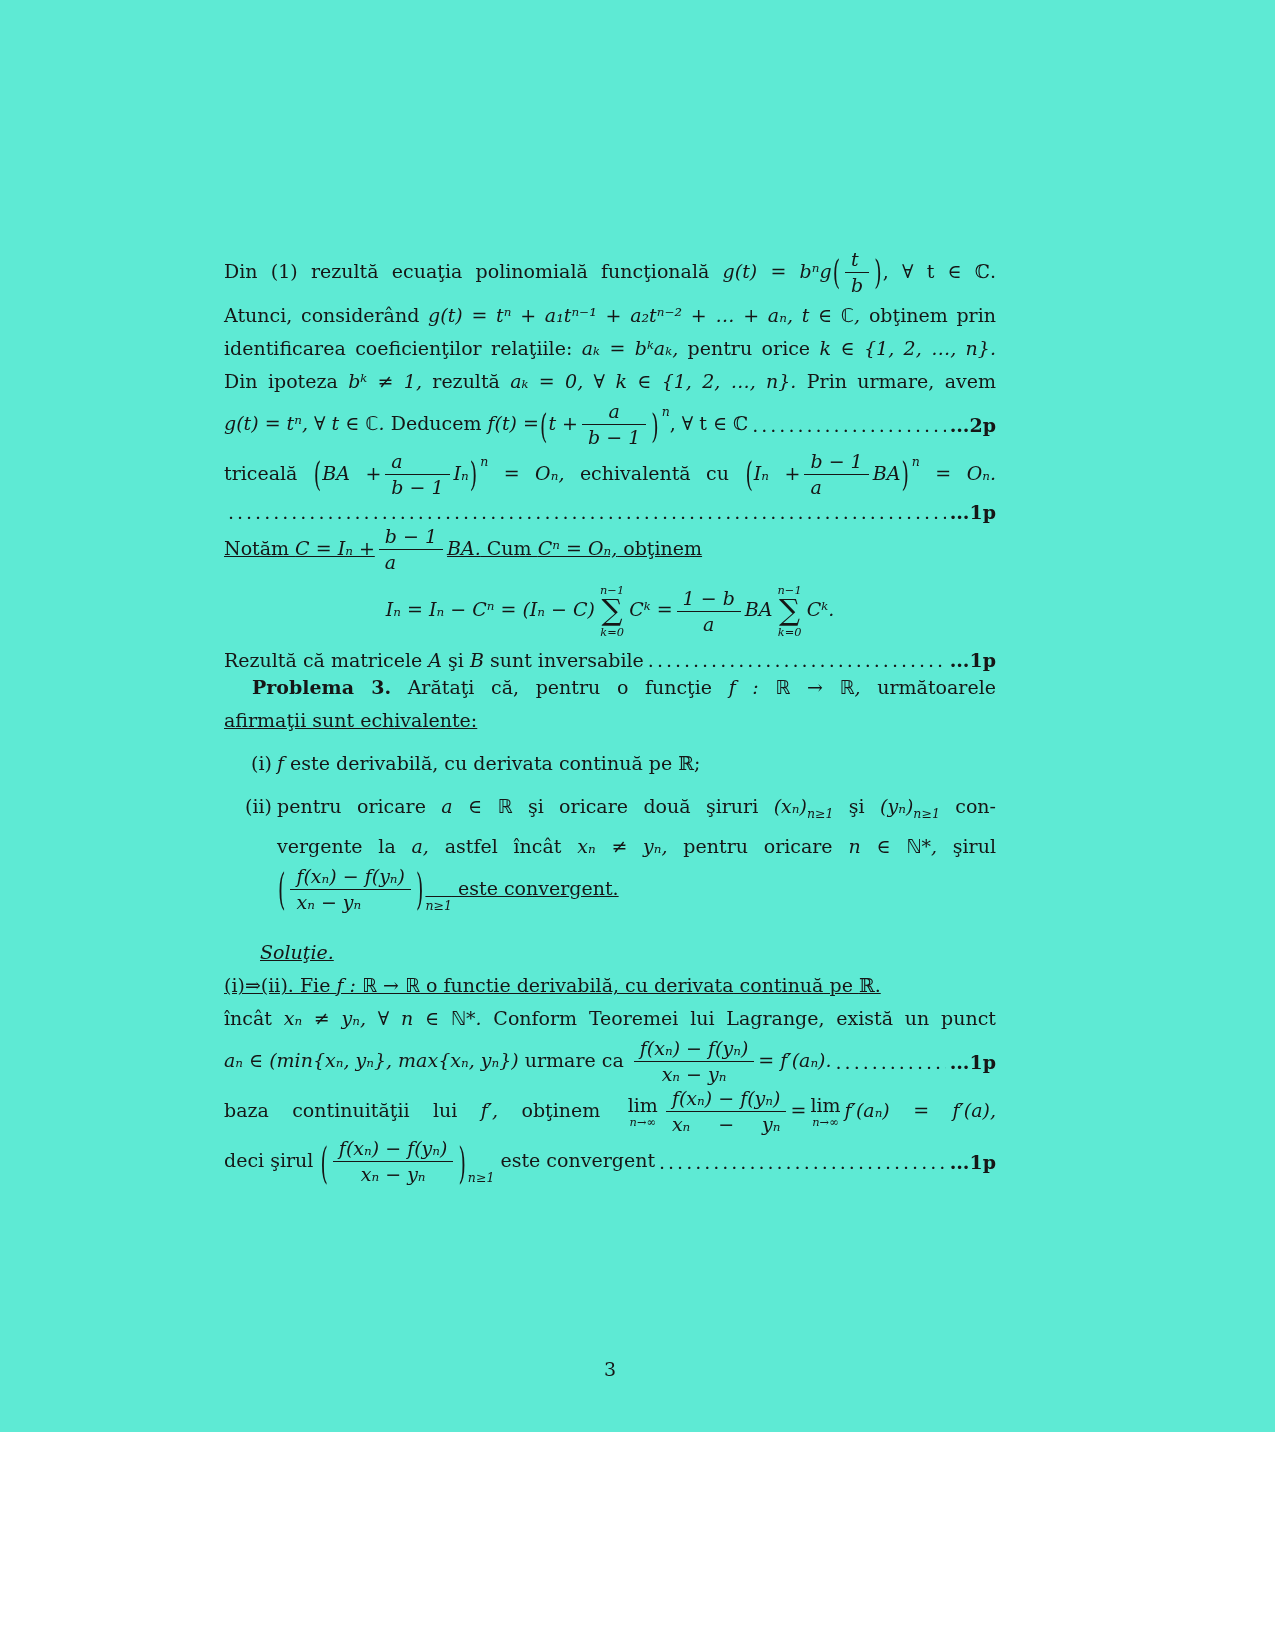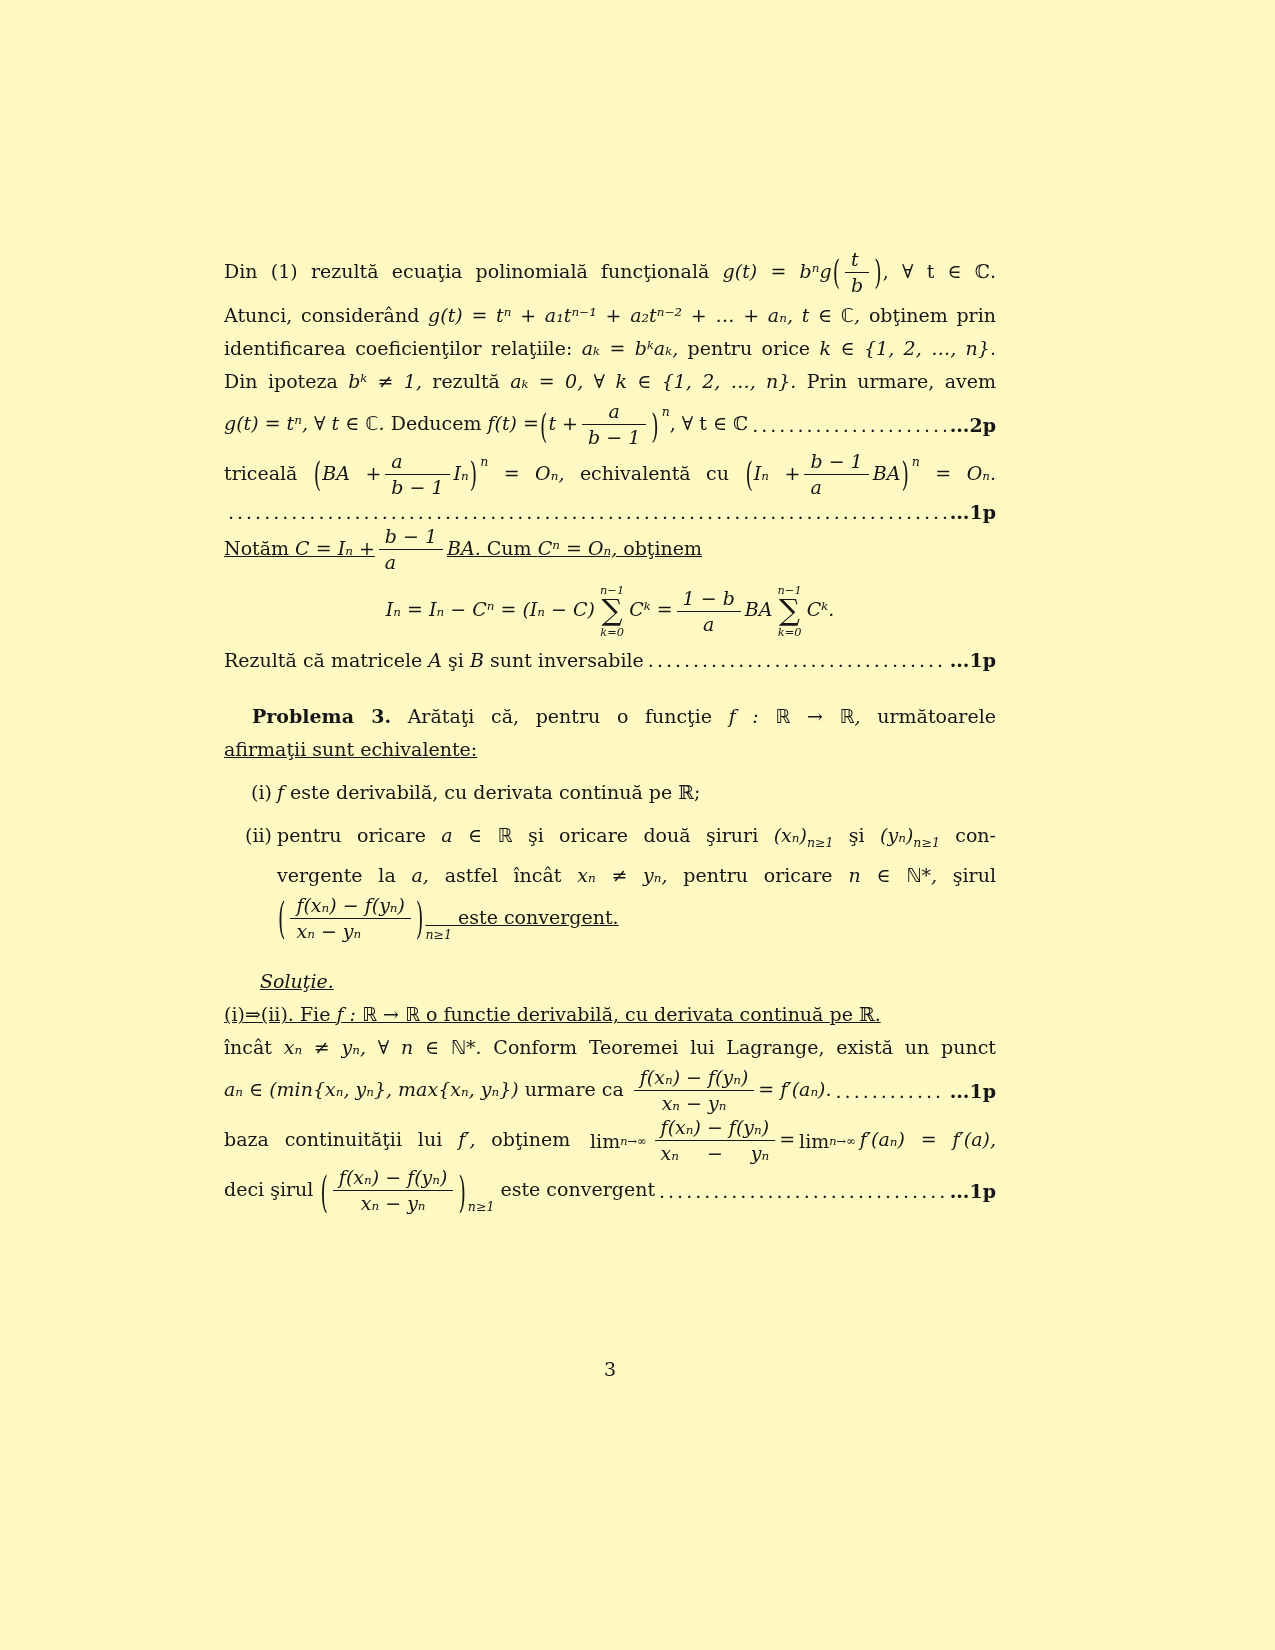--- a/index.html
+++ b/index.html
@@ -2,29 +2,29 @@
 <html><head>
 <meta charset="utf-8">
 <style>
   * { margin: 0; padding: 0; box-sizing: border-box; }
   html, body { background: #ffffff; }
   body {
     width: 1275px; height: 1650px;
     font-family: "DejaVu Serif", "DejaVu Sans", "Liberation Serif", serif;
     color: #161616;
   }
-  .page { position: relative; width: 1275px; height: 1650px; background: #fef9c3; overflow: hidden; }
+  .page { position: relative; width: 1275px; height: 1432px; background: #5eead4; overflow: hidden; }
   .content { position: absolute; left: 224px; top: 246px; width: 772px; font-size: 19px; }
 
   .line { line-height: 33px; text-align: justify; }
   .just { text-align: justify; text-align-last: justify; }
   .left { text-align: left; text-align-last: left; text-decoration: underline; }
   .center { text-align: center; text-align-last: center; }
   .tall { margin: 3px 0; }
-  .mt14 { margin-top: 29px; }
+  .mt14 { margin-top: 0; }
   .mt20 { margin-top: 20px; }
   .ind28 { text-indent: 28px; }
   .ind36 { text-indent: 36px; }
 
   .flexline { display: flex; align-items: center; }
   .flexline .body { flex: 0 1 auto; white-space: nowrap; }
   .leader { flex: 1 1 20px; min-width: 16px; overflow: hidden; white-space: nowrap; letter-spacing: 3px; margin: 0 4px; }
   .score { flex: none; font-weight: bold; }
 
   .t { font-style: normal; }
@@ -40,21 +40,21 @@
   .bp2 { transform: scaleY(2.25); }
 
   .bsup { font-size: 0.66em; position: relative; top: -1.05em; margin-left: 2px; font-style: italic; }
   .bsub { font-size: 0.66em; position: relative; top: 1.2em; margin-left: 1px; font-style: italic; }
   .ssub { font-size: 0.66em; vertical-align: -0.4em; font-style: italic; }
 
   .sum { display: inline-flex; flex-direction: column; align-items: center; vertical-align: middle; margin: 0 5px; }
   .sum .slim { font-size: 0.6em; line-height: 1.25; font-style: italic; }
   .sum .sig { font-size: 1.55em; line-height: 0.95; }
 
-  .limop { display: inline-flex; flex-direction: row; align-items: center; vertical-align: middle; margin: 0 4px; }
+  .limop { display: inline-flex; flex-direction: column; align-items: center; vertical-align: middle; margin: 0 4px; }
   .limop .w { line-height: 1.1; }
   .limop .s { font-size: 0.6em; line-height: 1.1; font-style: italic; }
 
   .item { display: flex; align-items: baseline; margin: 10px 0; }
   .item .marker { flex: none; width: 48px; text-align: right; line-height: 33px; }
   .item .itext { flex: 1 1 auto; min-width: 0; margin-left: 5px; }
 
   .disp { margin: 10px 0; }
   .pageno { position: absolute; left: 224px; top: 1358px; width: 772px; text-align: center; font-size: 19px; }
 </style>

